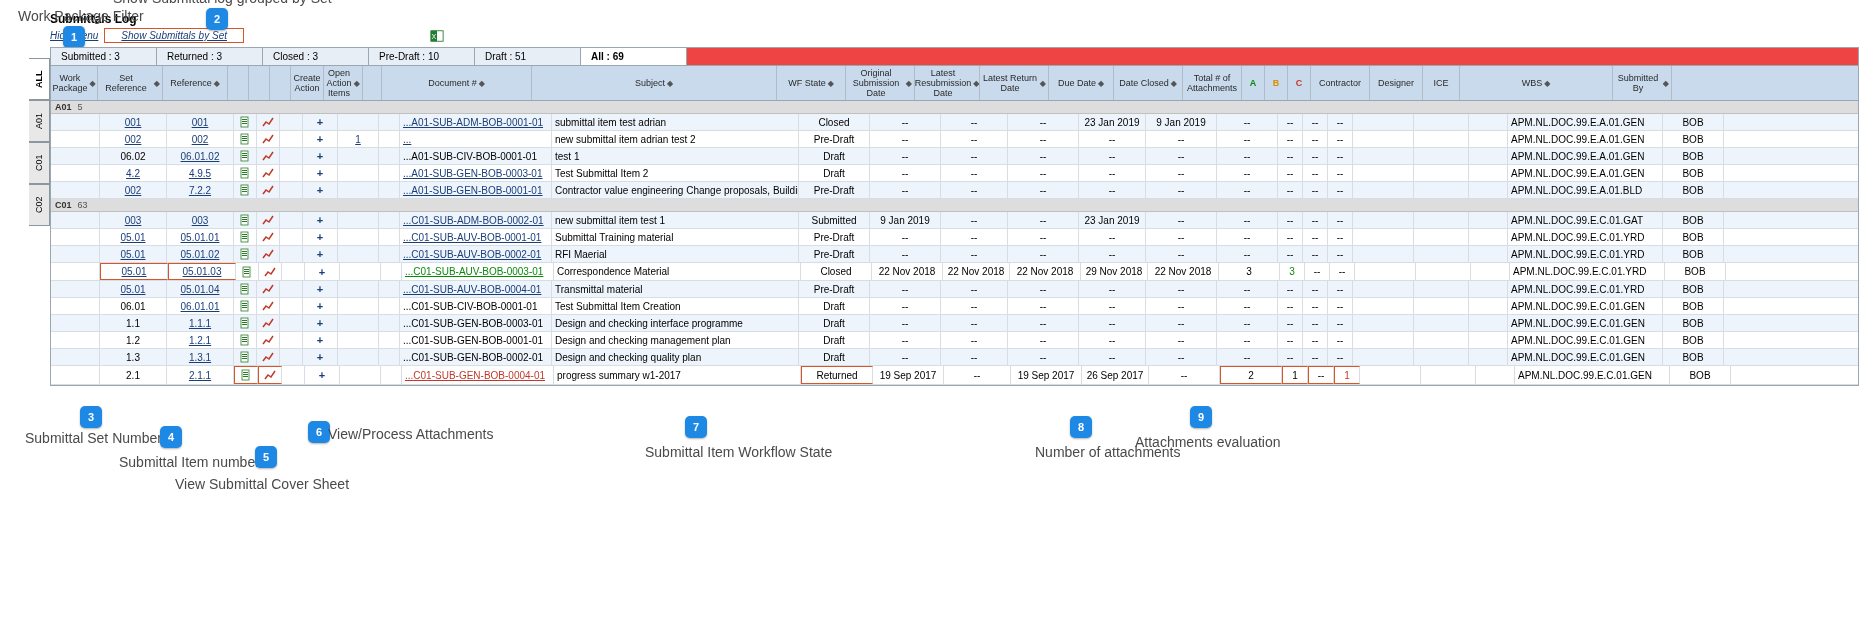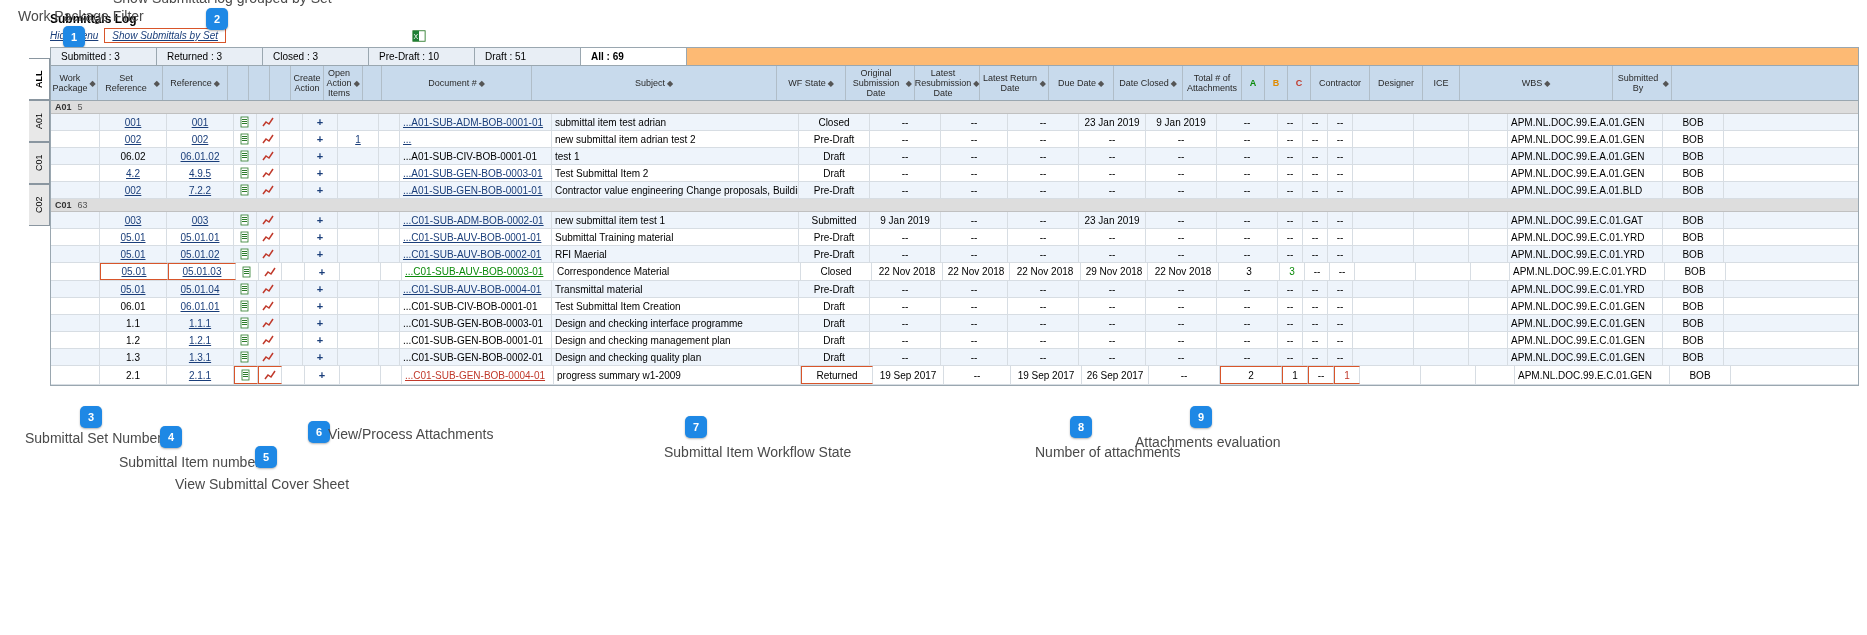--- a/index.html
+++ b/index.html
@@ -1,29 +1,29 @@
 <!DOCTYPE html>
 <html><head>
 <meta charset="utf-8">
 <style>
 html,body{margin:0;padding:0;font-family:Arial,Helvetica,sans-serif;font-size:10px;color:#000;background:#fff}
 body{padding:8px}
 .page-title{font-size:12px;font-weight:bold;padding:4px 0 2px 42px}
 .top-links{padding:0 0 4px 42px;display:flex;align-items:center;gap:6px}
 .top-links a{color:#1a3e7a;text-decoration:underline;font-style:italic;font-size:10px}
-.show-by-set{border:1px solid #d8552a;padding:1px 7px}
+.show-by-set{border:1px solid #d8552a;padding:1px 16px}
 .excel-ico{display:inline-block;width:14px;height:14px;margin-left:180px}
 .excel-ico svg{width:14px;height:14px}
 
 .main-wrap{position:relative;margin-left:42px;border:1px solid #9aa7b0}
 .side-tabs{position:absolute;left:-22px;top:10px;width:22px}
 .side-tab{writing-mode:vertical-rl;transform:rotate(180deg);border:1px solid #8a96a0;border-right:none;background:#e8e8e8;height:40px;width:20px;display:flex;align-items:center;justify-content:center;font-size:9px;cursor:pointer;margin-bottom:0}
 .side-tab.active{background:#fff;font-weight:bold}
 
-.top-tabs{display:flex;background:#fdba74;border-bottom:1px solid #9aa7b0}
+.top-tabs{display:flex;background:#ef4444;border-bottom:1px solid #9aa7b0}
 .top-tab{padding:3px 10px;border-right:1px solid #9aa7b0;background:#e8eef5;font-size:10px;cursor:pointer;min-width:85px}
 .top-tab.active{background:#fff;font-weight:bold}
 
 .colhead{display:flex;background:#c8daec;border-bottom:1px solid #9aa7b0;font-size:9px;color:#2a2a2a}
 .colhead>div{border-right:1px solid #b0bdc8;padding:2px 2px;display:flex;align-items:center;justify-content:center;text-align:center;position:relative}
 .colhead .sort{font-size:8px;color:#555;margin-left:2px;cursor:pointer}
 
 .grpbar{background:#ddd;border-bottom:1px solid #c0c0c0;padding:1px 4px;font-size:9px;color:#333;display:flex;align-items:center}
 .grpbar .gname{font-weight:bold;margin-right:6px}
 .grpbar .gcnt{color:#555}
@@ -932,21 +932,21 @@
         </div>
         <div class="c-i3"></div>
         <div class="c-crt">
           <span class="ico-plus">+</span>
         </div>
         <div class="c-oai"></div>
         <div class="c-i4"></div>
         <div class="c-doc lft">
           <span class="lnk red">...C01-SUB-GEN-BOB-0004-01</span>
         </div>
-        <div class="c-subj lft">progress summary w1-2009</div>
+        <div class="c-subj lft">progress summary w1-2017</div>
         <div class="c-wf redbox">Returned</div>
         <div class="c-osd">19 Sep 2017</div>
         <div class="c-lrd">--</div>
         <div class="c-lret">19 Sep 2017</div>
         <div class="c-due">26 Sep 2017</div>
         <div class="c-dc">--</div>
         <div class="c-tna redbox">2</div>
         <div class="c-a redbox">
           <span class="">1</span>
         </div>
@@ -966,18 +966,18 @@
 <div class="bottom-annot">
   <div class="callout-num" style="left:30px;top:20px">3</div>
   <div class="callout-label" style="left:-25px;top:44px">Submittal Set Number</div>
   <div class="callout-num" style="left:110px;top:40px">4</div>
   <div class="callout-label" style="left:69px;top:68px">Submittal Item number</div>
   <div class="callout-num" style="left:205px;top:60px">5</div>
   <div class="callout-label" style="left:125px;top:90px">View Submittal Cover Sheet</div>
   <div class="callout-num" style="left:258px;top:35px">6</div>
   <div class="callout-label" style="left:278px;top:40px">View/Process Attachments</div>
   <div class="callout-num" style="left:635px;top:30px">7</div>
-  <div class="callout-label" style="left:614px;top:58px">Submittal Item Workflow State</div>
+  <div class="callout-label" style="left:595px;top:58px">Submittal Item Workflow State</div>
   <div class="callout-num" style="left:1020px;top:30px">8</div>
   <div class="callout-label" style="left:985px;top:58px">Number of attachments</div>
   <div class="callout-num" style="left:1140px;top:20px">9</div>
   <div class="callout-label" style="left:1085px;top:48px">Attachments evaluation</div>
 </div>
 
 </body></html>

